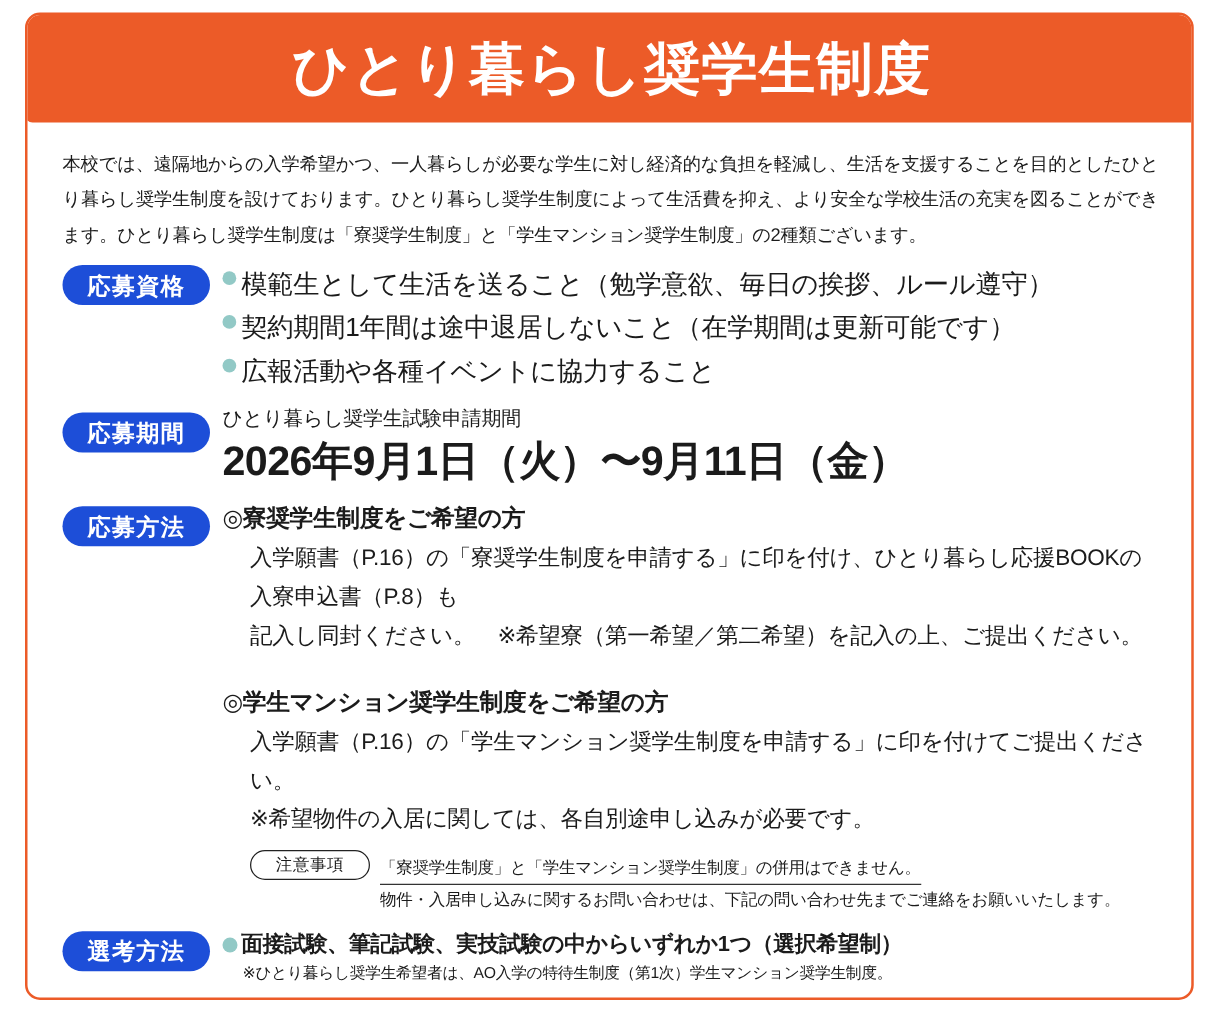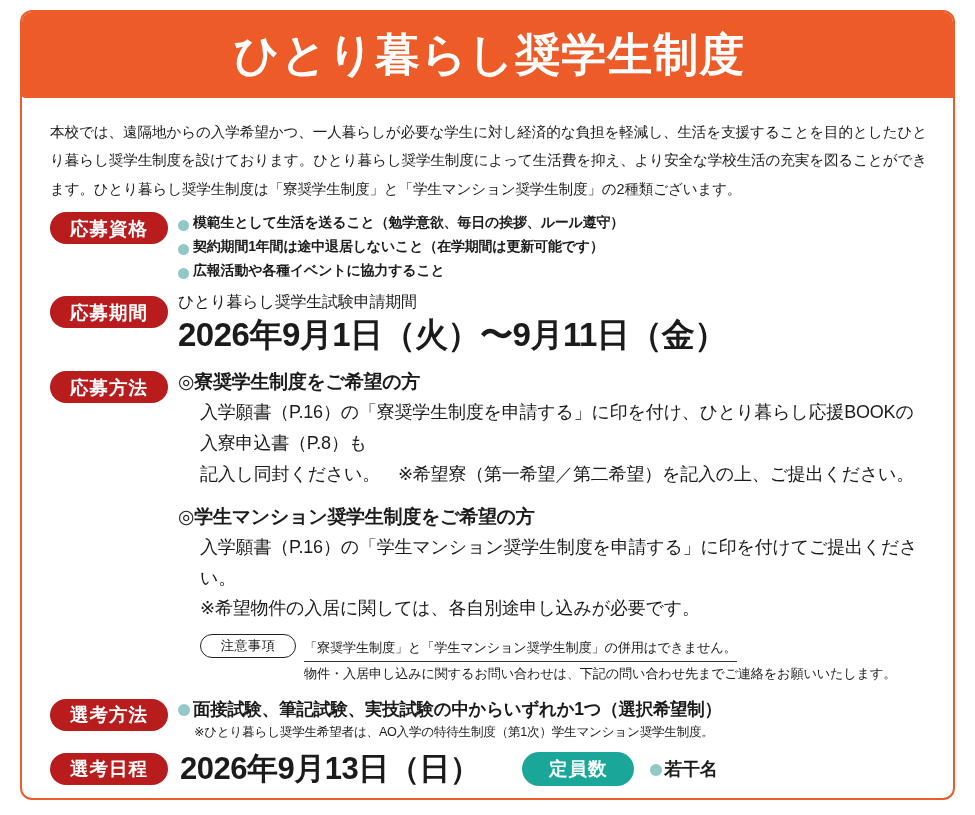--- a/index.html
+++ b/index.html
@@ -86,42 +86,41 @@
     flex: 0 0 auto;
     width: 128px;
     padding-top: 1px;
   }
   .badge {
     display: inline-flex;
     align-items: center;
     justify-content: center;
     width: 118px;
     height: 32px;
-    background: #b91c1c;
+    background: #1d4ed8;
     color: #ffffff;
     border-radius: 16px;
     font-size: 18.5px;
     font-weight: bold;
     letter-spacing: 1px;
     box-sizing: border-box;
   }
   .content-col {
     flex: 1 1 auto;
     min-width: 0;
   }
 
   
   .bullet-line {
     display: flex;
-    align-items: center;
-    font-size: 14px;
+    align-items: flex-start;
+    font-size: 21px;
     line-height: 1.62;
     letter-spacing: -0.2px;
     margin-bottom: 1px;
-    font-weight: bold;
   }
   .dot {
     flex: 0 0 auto;
     width: 11px;
     height: 11px;
     border-radius: 50%;
     background: #92C9C6;
     margin: 6px 4px 0 0;
   }
 
@@ -148,21 +147,21 @@
     line-height: 1.35;
     margin-bottom: 2px;
   }
   .method-sub {
     font-size: 18px;
     line-height: 1.72;
     letter-spacing: -0.2px;
     padding-left: 22px;
   }
   .method-block-2 {
-    margin-top: 14px;
+    margin-top: 26px;
   }
 
   
   .notice-row {
     display: flex;
     align-items: flex-start;
     margin-top: 10px;
     padding-left: 22px;
   }
   .notice-badge {

